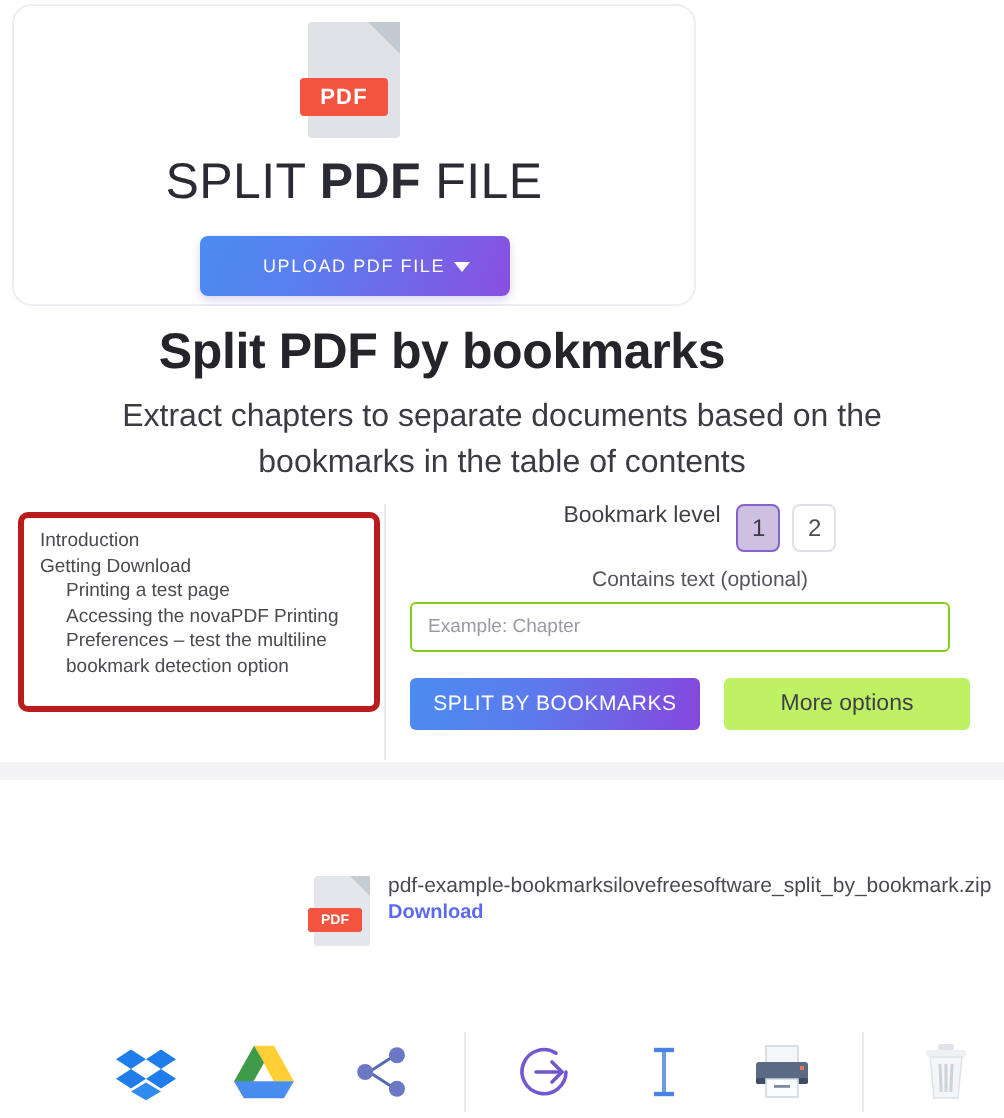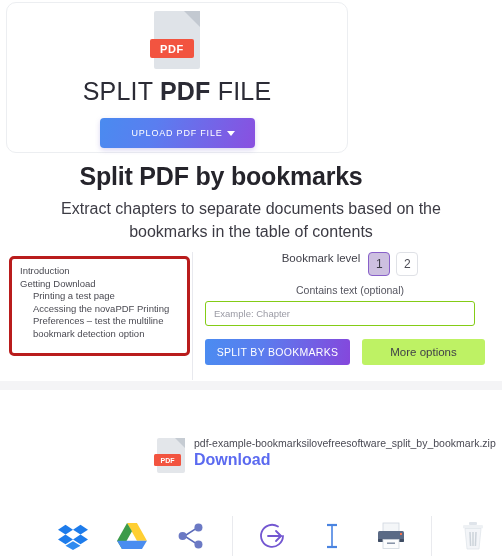--- a/index.html
+++ b/index.html
@@ -195,21 +195,21 @@
     color: #fff; font-size: 7px; font-weight: bold;
     display: flex; align-items: center; justify-content: center;
   }
   .res-text { width: 305px; }
   .res-name {
     font-size: 10.5px; color: #4a4a54; line-height: 12px;
     word-break: break-all;
   }
   .res-download {
     margin-top: 2px;
-    font-size: 16px; font-weight: 700; color: #5b6af0;
+    font-size: 10px; font-weight: 700; color: #5b6af0;
     cursor: pointer;
   }
 
   
   .action-bar {
     position: absolute; left: 0; top: 513px;
     width: 502px; height: 46px;
     display: flex; align-items: center;
   }
   .act {

